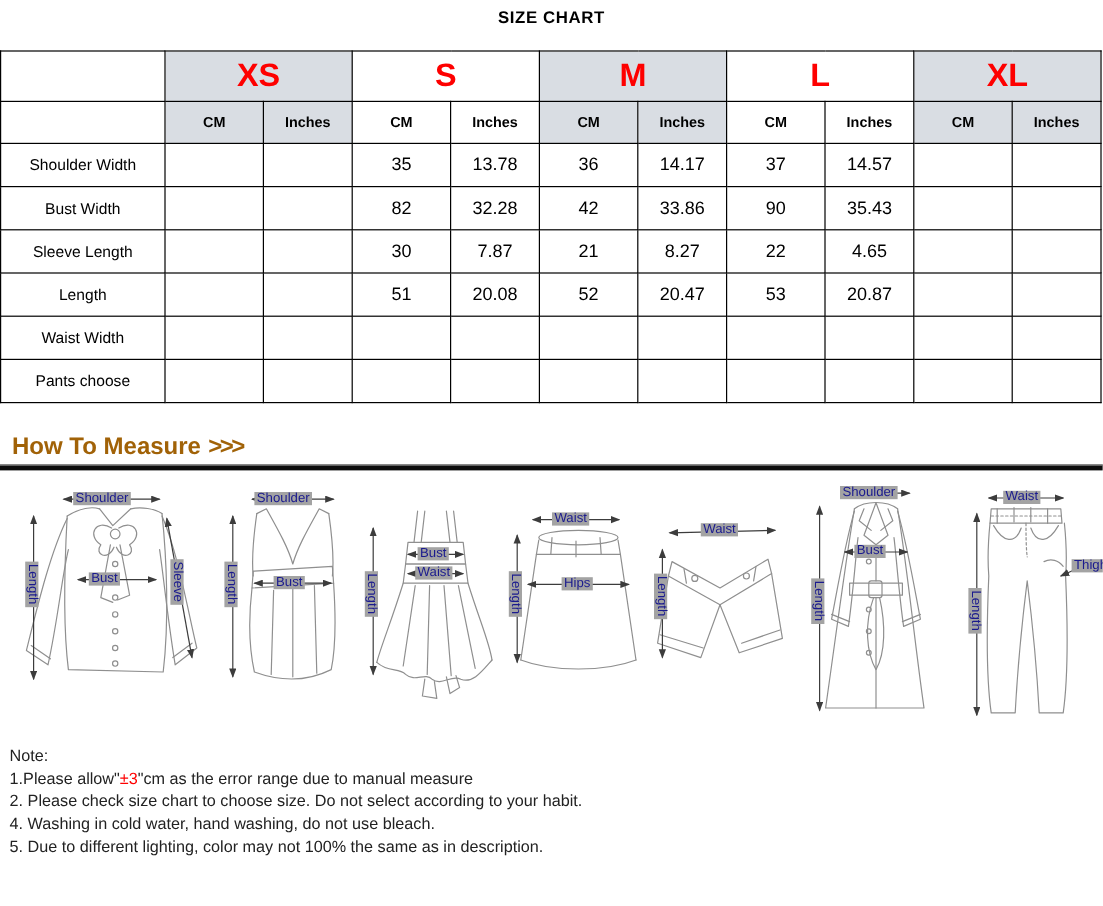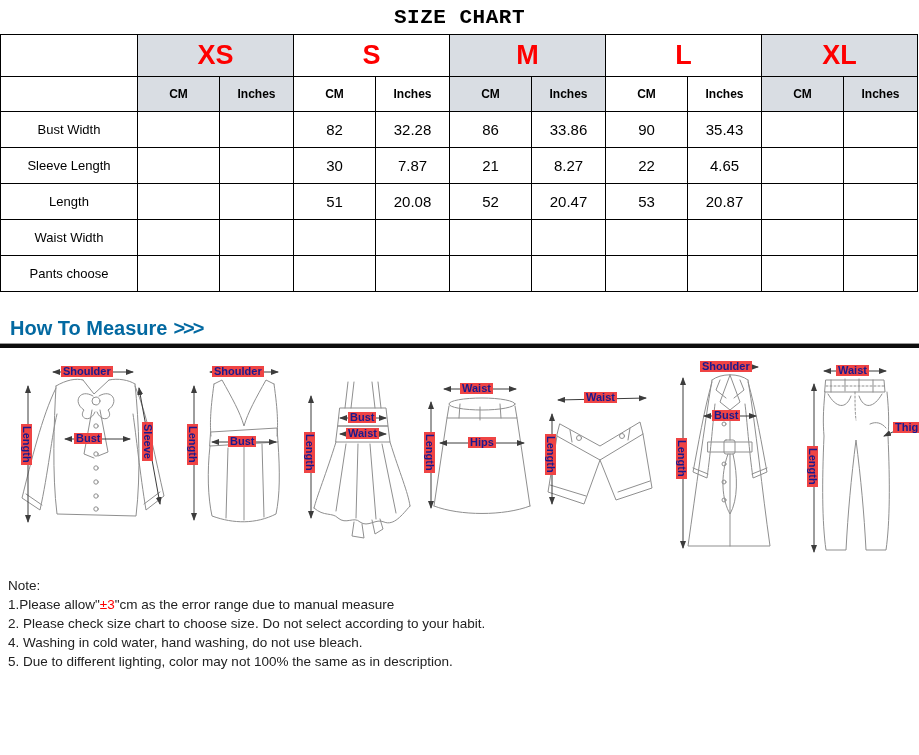--- a/index.html
+++ b/index.html
@@ -1,38 +1,38 @@
 <!DOCTYPE html>
 <html><head>
 <meta charset="utf-8">
 <style>
   html,body{margin:0;padding:0;background:#fff;}
   body{width:919px;height:755px;font-family:"Liberation Sans",sans-serif;color:#000;overflow:hidden;}
 
-  .page-title{text-align:center;font-size:21px;font-weight:bold;letter-spacing:.5px;margin:6px 0 5px 0;font-family:Liberation Mono, monospace;}
+  .page-title{text-align:center;font-size:14px;font-weight:bold;letter-spacing:.5px;margin:6px 0 20px 0;}
 
   table.size-chart{border-collapse:collapse;table-layout:fixed;width:806px;border-radius:19px;}
   table.size-chart td,table.size-chart th{border:1px solid #000;text-align:center;vertical-align:middle;padding:0;overflow:hidden;}
   th.size-name{font-size:27px;font-weight:bold;color:#fe0000;height:41px;}
   th.unit{font-size:12px;font-weight:bold;height:34px;}
   td.rowlabel{font-size:13px;height:35px;background:#fff;}
   td.val{font-size:15px;height:35px;background:#fff;}
   .shade{background:#d9dde3;}
   td.corner{background:#fff;}
 
-  .htm-head{margin:25px 0 0 10px;font-size:20px;font-weight:bold;color:#0369a1;}
+  .htm-head{margin:25px 0 0 10px;font-size:20px;font-weight:bold;color:#a16207;}
   .htm-arrows{letter-spacing:-2px;margin-left:6px;font-weight:bold;}
   .rule{height:4px;background:#0d0d0d;border-top:1px solid #9a9a9a;margin-top:3px;}
 
   .figs{display:flex;gap:8px;padding-left:8px;margin-top:8px;height:208px;align-items:flex-start;}
   .fig{position:relative;flex:0 0 auto;}
   .fig svg{display:block;}
   .sk path,.sk circle,.sk ellipse,.sk rect{stroke:#8f8f8f;fill:none;stroke-width:1;stroke-linecap:round;stroke-linejoin:round;}
   .arr{stroke:#3c3c3c;stroke-width:1;}
-  .ml{position:absolute;color:#1a1a8e;font-weight:bold;font-size:11px;line-height:1;background:#ef4444;padding:0 2px;white-space:nowrap;}
+  .ml{position:absolute;color:#1a1a8e;font-weight:normal;font-size:11px;line-height:1;background:#a3a3a3;padding:0 2px;white-space:nowrap;}
   .vert{writing-mode:vertical-rl;padding:2px 0;}
 
   .notes{margin:12px 0 0 8px;font-size:13.5px;color:#222;line-height:19px;}
   .red{color:#fe0000;}
 </style>
 </head>
 <body>
 
 <svg width="0" height="0" style="position:absolute" aria-hidden="true">
   <defs>
@@ -79,26 +79,39 @@
       <th class="unit shade">CM</th>
       <th class="unit shade">Inches</th>
       <th class="unit">CM</th>
       <th class="unit">Inches</th>
       <th class="unit shade">CM</th>
       <th class="unit shade">Inches</th>
     </tr>
   </thead>
   <tbody>
       <tr>
+    <td class="rowlabel">Shoulder Width</td>
+    <td class="val shade"></td>
+    <td class="val shade"></td>
+    <td class="val">35</td>
+    <td class="val">13.78</td>
+    <td class="val shade">36</td>
+    <td class="val shade">14.17</td>
+    <td class="val">37</td>
+    <td class="val">14.57</td>
+    <td class="val shade"></td>
+    <td class="val shade"></td>
+  </tr>
+      <tr>
     <td class="rowlabel">Bust Width</td>
     <td class="val shade"></td>
     <td class="val shade"></td>
     <td class="val">82</td>
     <td class="val">32.28</td>
-    <td class="val shade">86</td>
+    <td class="val shade">42</td>
     <td class="val shade">33.86</td>
     <td class="val">90</td>
     <td class="val">35.43</td>
     <td class="val shade"></td>
     <td class="val shade"></td>
   </tr>
       <tr>
     <td class="rowlabel">Sleeve Length</td>
     <td class="val shade"></td>
     <td class="val shade"></td>

